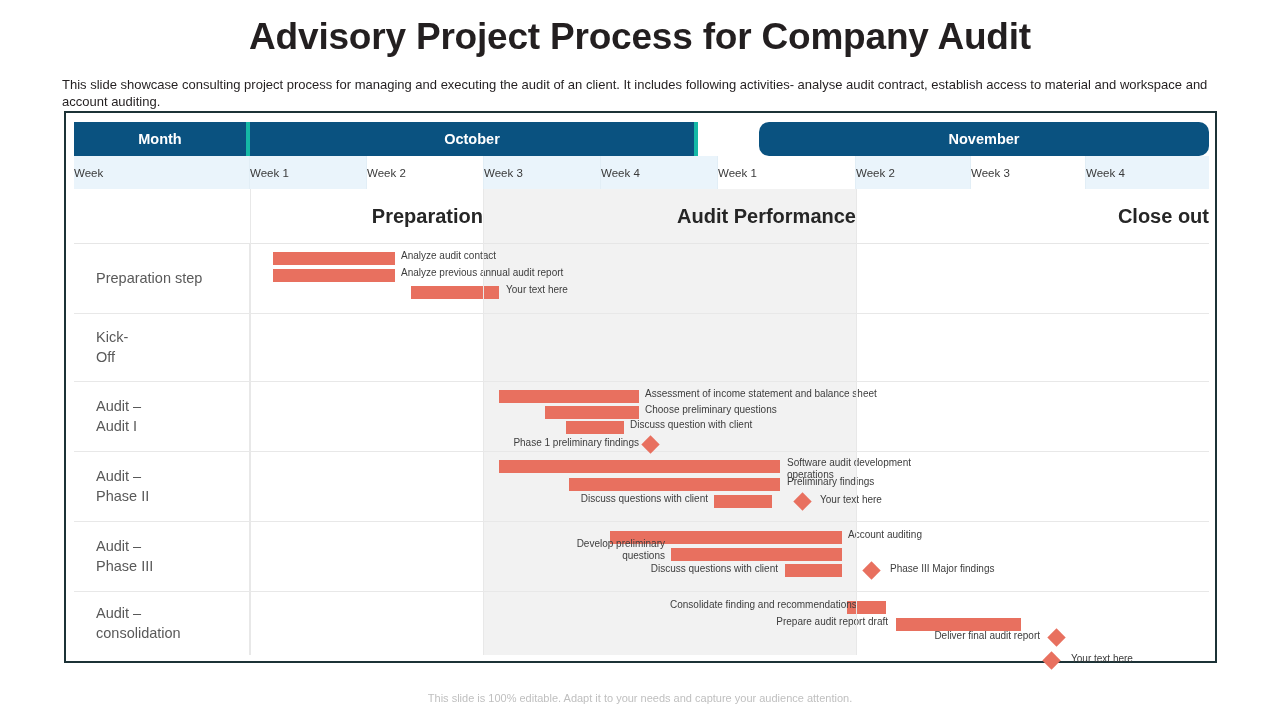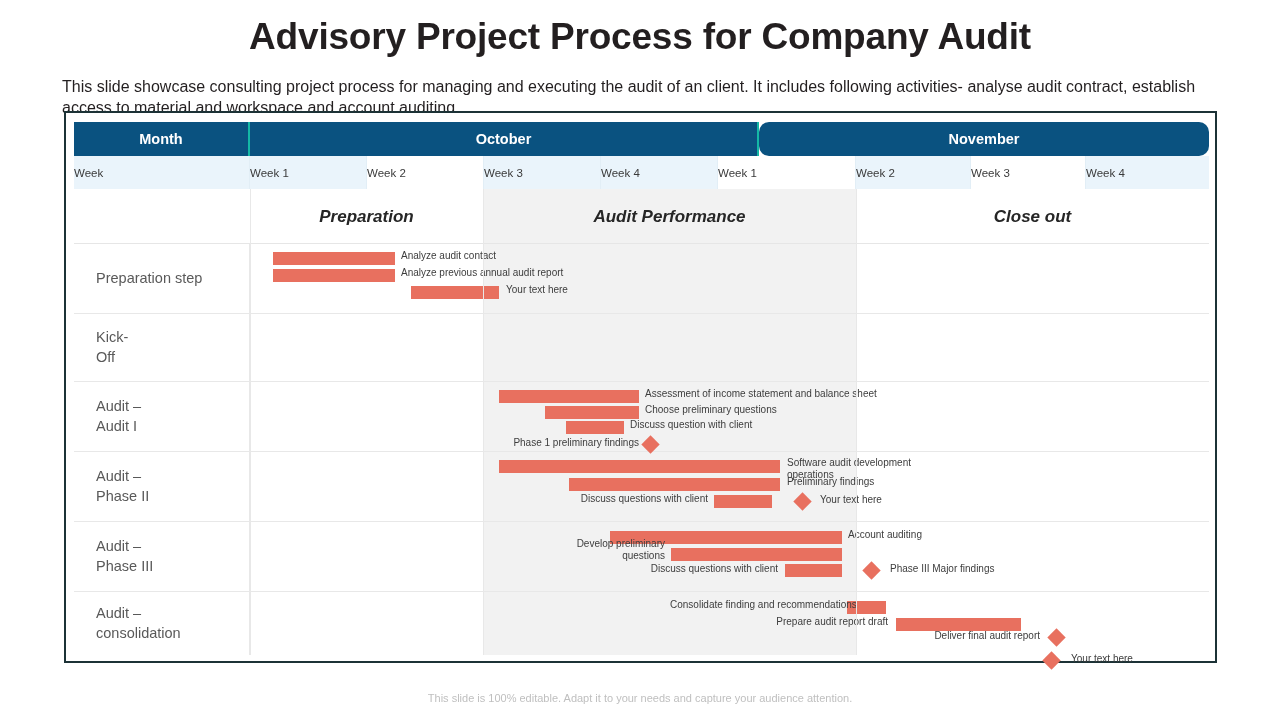--- a/index.html
+++ b/index.html
@@ -10,62 +10,62 @@
   }
   #slide{position:absolute;left:0;top:0;width:1280px;height:720px;}
 
   .title{
     position:absolute;left:0;top:16px;width:1280px;text-align:center;
     font-size:37px;font-weight:700;color:#231f20;letter-spacing:-0.2px;
     font-family:"Liberation Sans", sans-serif;
   }
   .subtitle{
     position:absolute;left:62px;top:77px;width:1160px;
-    font-size:16px;color:#231f20;line-height:1.3;
+    font-size:13px;color:#231f20;line-height:1.3;
     font-family:"Liberation Sans", sans-serif;
   }
 
   .frame{
     position:absolute;left:64px;top:111px;width:1153px;height:552px;
     border:2px solid #1c3236;box-sizing:border-box;background:#fff;
   }
 
   
   .tbl{position:absolute;left:74px;top:122px;width:1135px;height:533px;}
 
   .row{position:absolute;left:0;width:1135px;box-sizing:border-box;}
 
   
   #month-row{top:0;height:34px;}
   .mcell{
     position:absolute;top:0;height:34px;background:#0a5280;color:#fff;
     display:flex;align-items:center;justify-content:center;
     font-size:14.5px;font-weight:700;box-sizing:border-box;
-    border-right:2px solid #14b8a6;
+    border-right:4px solid #14b8a6;
   }
   .mcell:last-child{border-right:none;}
 
   
   #week-row{top:34px;height:33px;}
   .wcell{
     position:absolute;top:0;height:33px;
     display:flex;align-items:center;justify-content:flex-start;
     font-size:11.5px;color:#3a3a3a;box-sizing:border-box;
     border-right:1px solid #e2eef6;
   }
   .wcell.alt{background:#eaf4fb;}
   .wcell.plain{background:#ffffff;}
   .wcell:last-child{border-right:none;}
 
   
   #phase-row{top:67px;height:55px;border-bottom:1px solid #e6e6e6;}
   .pcell{
     position:absolute;top:0;height:55px;
-    display:flex;align-items:center;justify-content:center;
-    font-size:17px;font-weight:700;color:#262626;box-sizing:border-box;font-style:italic;
+    display:flex;align-items:center;justify-content:flex-end;
+    font-size:20px;font-weight:700;color:#262626;box-sizing:border-box;
   }
 
   
   .band{
     position:absolute;top:67px;height:466px;background:#f2f2f2;
     z-index:0;pointer-events:none;
   }
 
   
   .brow{
@@ -115,21 +115,21 @@
   <div class="frame"></div>
 
   <div class="tbl">
 
     <div class="band" style="left:409px;width:373px;"></div>
 
     <div class="row" id="month-row">
       <div class="mcell" style="left:0px;width:176px;">
         <span>Month</span>
       </div>
-      <div class="mcell" style="left:176px;width:509px;text-align:center;">
+      <div class="mcell" style="left:176px;width:448px;text-align:center;">
         <span>October</span>
       </div>
       <div class="mcell" style="left:685px;width:450px;border-radius:10px;">
         <span>November</span>
       </div>
     </div>
 
     <div class="row" id="week-row">
       <div class="wcell alt" style="left:0px;width:176px;">
         <span>Week</span>

